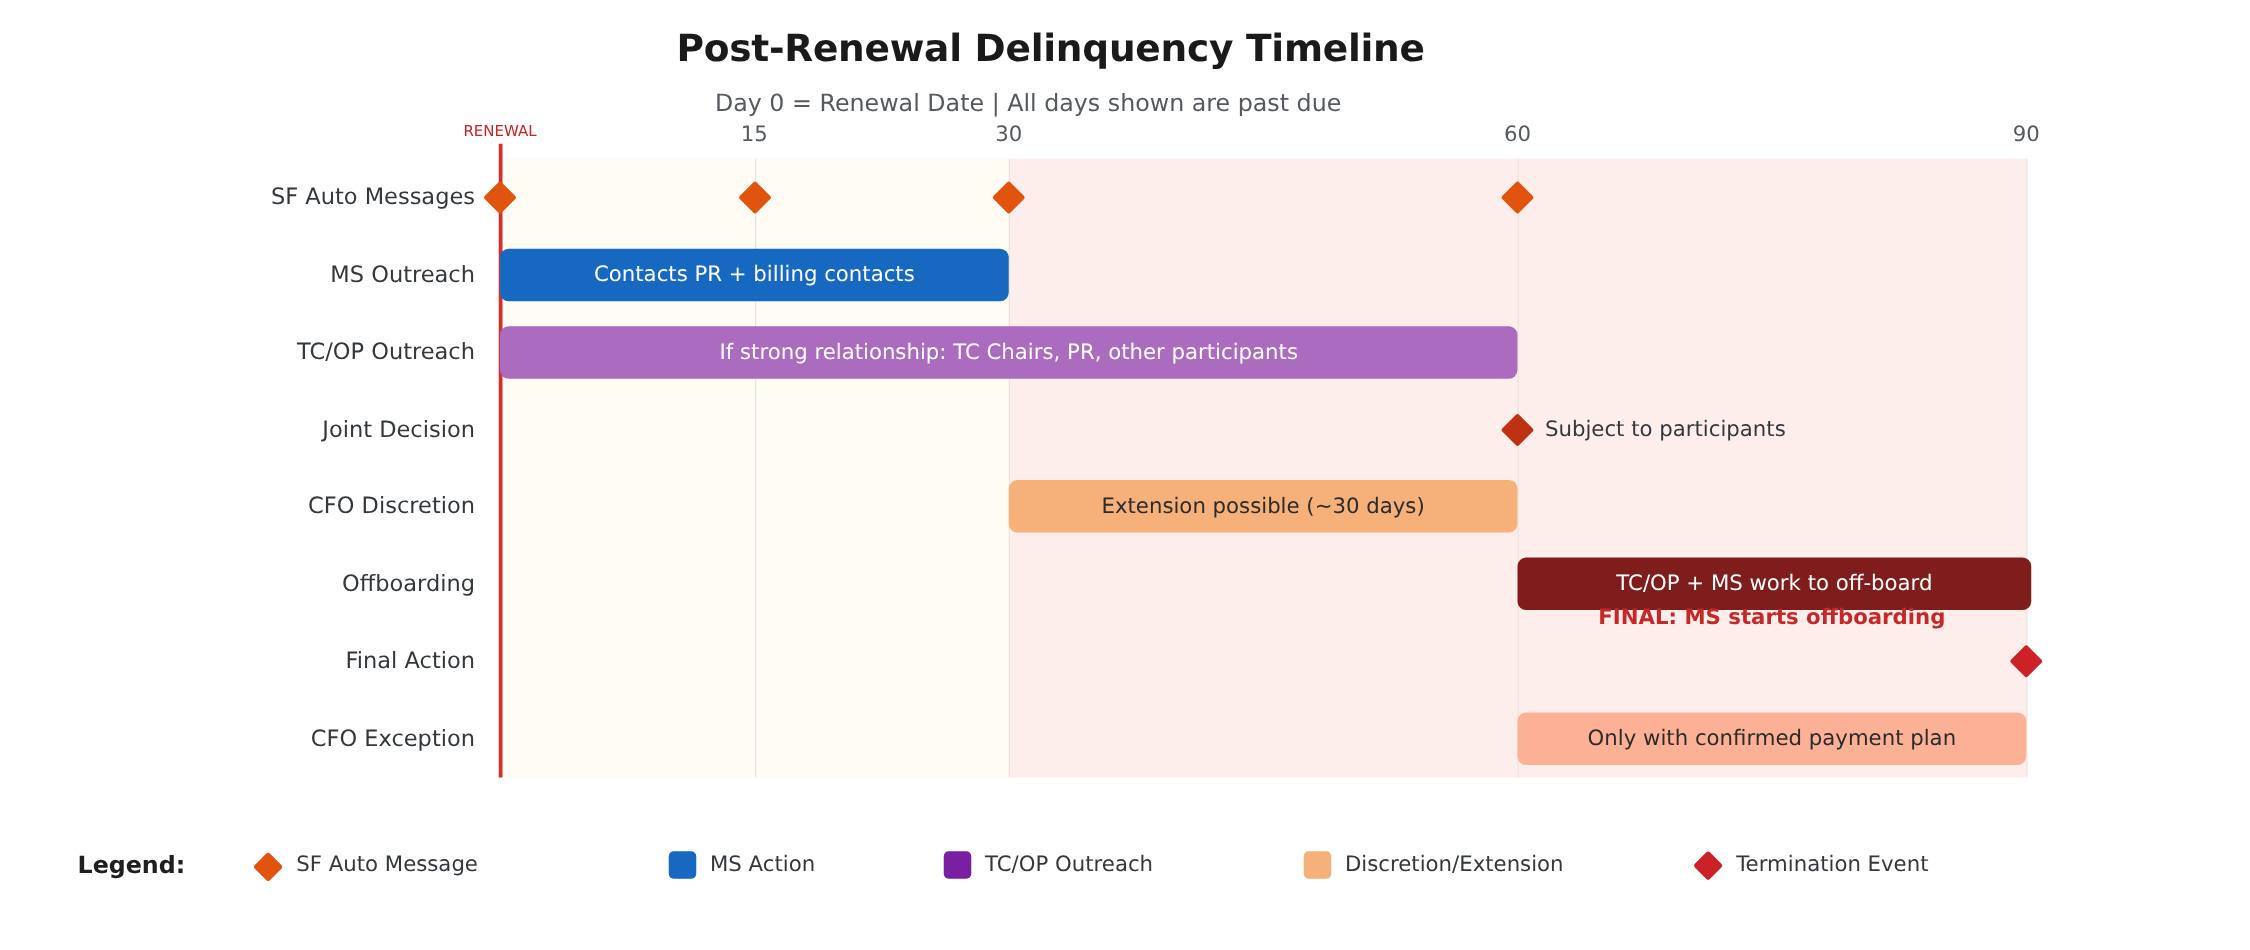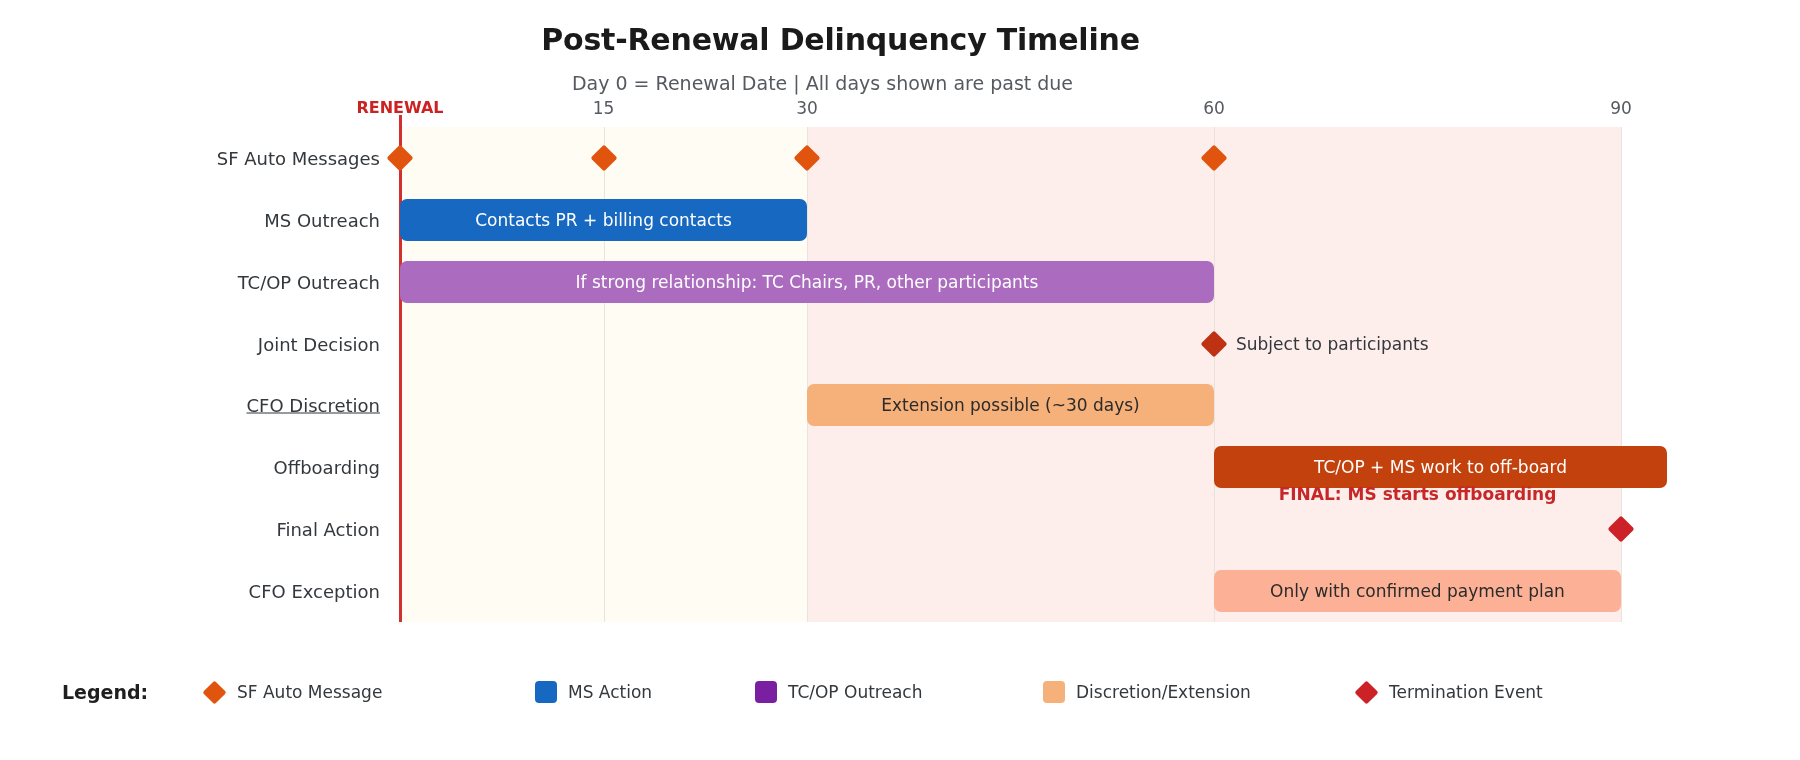--- a/index.html
+++ b/index.html
@@ -68,22 +68,22 @@
   .tick-label {
     position: absolute;
     top: 98px;
     font-size: 17px;
     color: #555a60;
     transform: translateX(-50%);
     white-space: nowrap;
   }
   .tick-label.renewal {
     color: #cc2222;
-    font-weight: bold;
-    font-size: 16px;
+    font-weight: normal;
+    font-size: 12px;
   }
 
   
   .row-label {
     position: absolute;
     right: 1420px;
     font-size: 18px;
     color: #33383d;
     white-space: nowrap;
     transform: translateY(-50%);
@@ -178,21 +178,21 @@
 <body>
 
 <div id="chart-title">Post-Renewal Delinquency Timeline</div>
 <div id="chart-subtitle">Day 0 = Renewal Date | All days shown are past due</div>
 
 <div id="row-labels">
     <div class="row-label" style="top: 157.938px;">SF Auto Messages</div>
     <div class="row-label" style="top: 219.812px;">MS Outreach</div>
     <div class="row-label" style="top: 281.688px;">TC/OP Outreach</div>
     <div class="row-label" style="top: 343.562px;">Joint Decision</div>
-    <div class="row-label" style="top: 405.438px; text-decoration: underline;">CFO Discretion</div>
+    <div class="row-label" style="top: 405.438px;">CFO Discretion</div>
     <div class="row-label" style="top: 467.312px;">Offboarding</div>
     <div class="row-label" style="top: 529.188px;">Final Action</div>
     <div class="row-label" style="top: 591.062px;">CFO Exception</div>
   </div>
 
 <div id="axis-ticks">
     <div class="tick-label renewal" style="left: 400px;">RENEWAL</div>
     <div class="tick-label" style="left: 603.5px;">15</div>
     <div class="tick-label" style="left: 807px;">30</div>
     <div class="tick-label" style="left: 1214px;">60</div>
@@ -208,41 +208,41 @@
       <div class="vgrid" style="left: 203.5px;"></div>
       <div class="vgrid" style="left: 407px;"></div>
       <div class="vgrid" style="left: 814px;"></div>
       <div class="vgrid" style="left: 1221px;"></div>
     </div>
   <div id="renewal-line" style="left: -1px;"></div>
   <div id="bars-layer">
       <div class="bar" style="left: 0px; width: 407px; top: 92.8125px; background: rgb(22, 104, 193); color: rgb(255, 255, 255);">Contacts PR + billing contacts</div>
       <div class="bar" style="left: 0px; width: 814px; top: 154.688px; background: rgb(171, 108, 192); color: rgb(255, 255, 255);">If strong relationship: TC Chairs, PR, other participants</div>
       <div class="bar" style="left: 407px; width: 407px; top: 278.438px; background: rgb(246, 176, 121); color: rgb(43, 43, 43);">Extension possible (~30 days)</div>
-      <div class="bar" style="left: 814px; width: 453px; top: 340.312px; background: #c2410c; color: rgb(255, 255, 255);">TC/OP + MS work to off-board</div>
+      <div class="bar" style="left: 814px; width: 411px; top: 340.312px; background: #7f1d1d; color: rgb(255, 255, 255);">TC/OP + MS work to off-board</div>
       <div class="bar" style="left: 814px; width: 407px; top: 464.062px; background: rgb(252, 176, 149); color: rgb(43, 43, 43);">Only with confirmed payment plan</div>
     </div>
   <div id="markers-layer">
       <div class="diamond" style="left: 0px; top: 30.9375px; background: rgb(225, 84, 14);"></div>
       <div class="diamond" style="left: 203.5px; top: 30.9375px; background: rgb(225, 84, 14);"></div>
       <div class="diamond" style="left: 407px; top: 30.9375px; background: rgb(225, 84, 14);"></div>
       <div class="diamond" style="left: 814px; top: 30.9375px; background: rgb(225, 84, 14);"></div>
       <div class="diamond" style="left: 814px; top: 216.562px; background: rgb(191, 49, 19);"></div>
       <div class="diamond" style="left: 1221px; top: 402.188px; background: rgb(203, 33, 39);"></div>
     </div>
   <div id="annotations-layer">
       <div class="annotation" style="left: 836px; top: 216.562px; color: rgb(51, 56, 61);">Subject to participants</div>
       <div class="annotation final" style="left: 1017.5px; top: 367.312px; color: rgb(198, 40, 40);">FINAL: MS starts offboarding</div>
     </div>
 </div>
 
 <div id="legend">
   <div id="legend-title">Legend:</div>
   <div id="legend-items">
-      <div class="legend-item" style="left: 203px;">
+      <div class="legend-item" style="left: 203px; align-items: flex-end;">
         <span class="legend-swatch-diamond" style="background: rgb(225, 84, 14);"></span>
         <span class="legend-text">SF Auto Message</span>
       </div>
       <div class="legend-item" style="left: 535px;">
         <span class="legend-swatch-square" style="background: rgb(22, 104, 193);"></span>
         <span class="legend-text">MS Action</span>
       </div>
       <div class="legend-item" style="left: 755px;">
         <span class="legend-swatch-square" style="background: rgb(123, 31, 162);"></span>
         <span class="legend-text">TC/OP Outreach</span>

